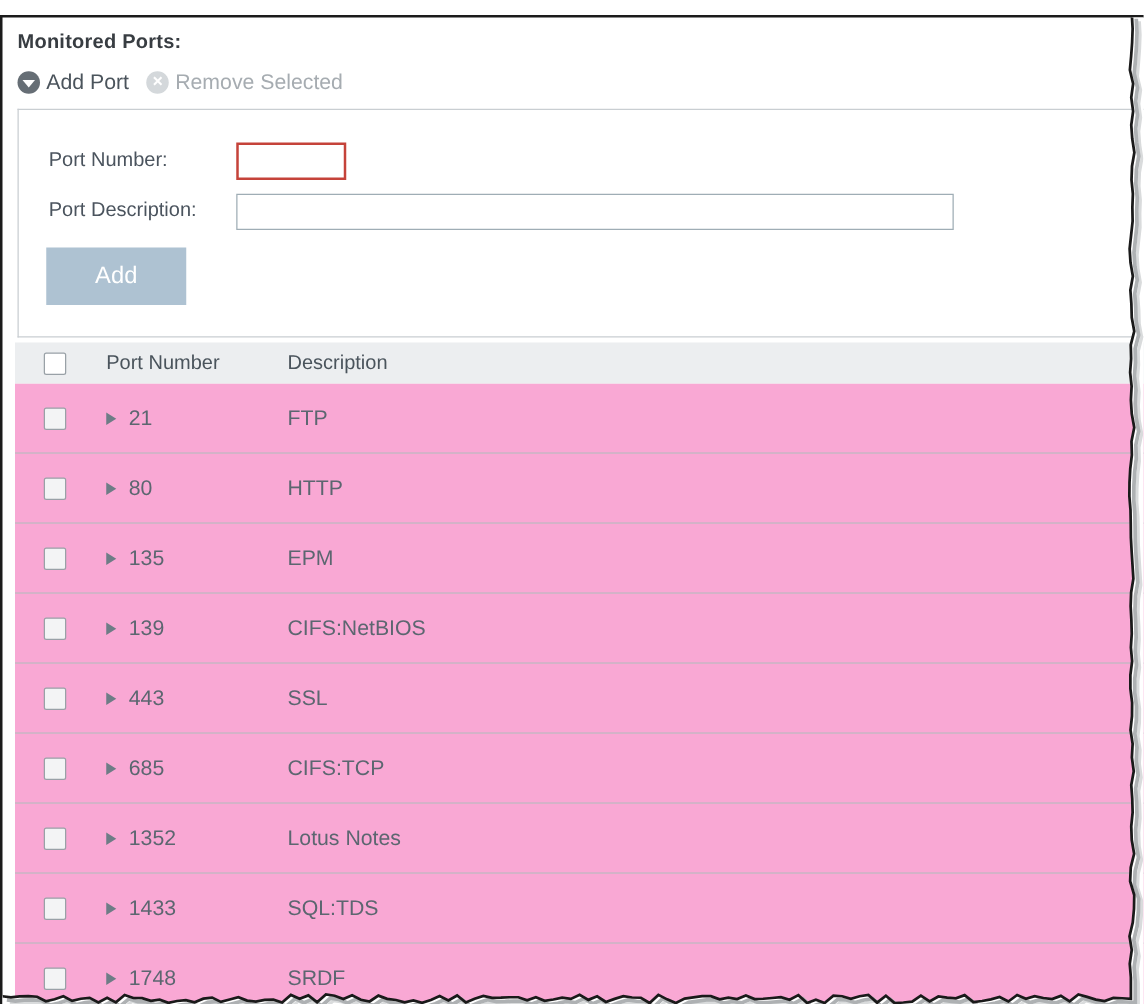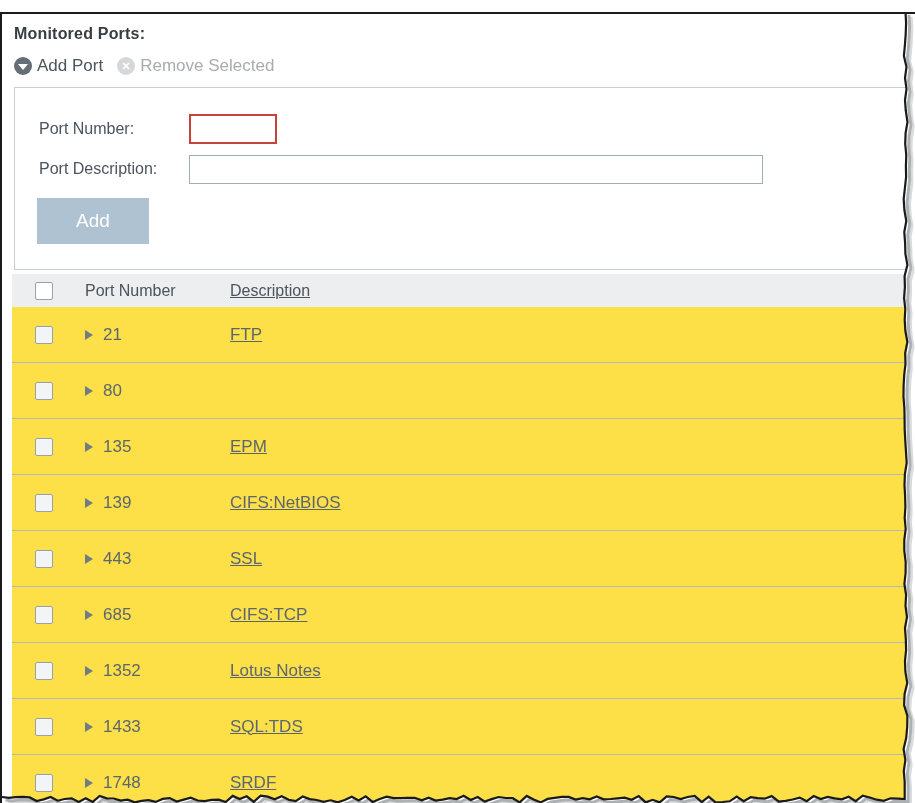--- a/index.html
+++ b/index.html
@@ -73,25 +73,25 @@
   
   .table { position:absolute; left:0; right:0; top:260px;padding-left:10px; }
   .thead {
     height:33px; background:var(--header-bg,#eceef0);
     display:flex; align-items:center;
     font-size:16px; color:#4a545c;
   }
   .trow {
     height:56px; display:flex; align-items:center;
     border-bottom:1px solid #b3b8bb;
-    font-size:17px; color:#5c6670; background:#fde047;
+    font-size:17px; color:#5c6670; background:#f9a8d4;
   }
   .cb-cell { width:50px; padding-left:23px; display:flex; align-items:center; flex:0 0 auto; }
   .col-port { width:145px; padding-left:23px; display:flex; align-items:center; flex:0 0 auto; }
-  .col-desc { padding-left:23px; flex:1;text-decoration:underline; }
+  .col-desc { padding-left:23px; flex:1; }
 
   input[type="checkbox"] {
     appearance:none; -webkit-appearance:none;
     width:18px; height:18px; border:1px solid #99a1a7; border-radius:2px;
     background:#f3f4f5; cursor:pointer; margin:0;
   }
   .thead input[type="checkbox"] { background:#fff; }
 
   .expander {
     width:0; height:0; margin-right:10px; flex:0 0 auto; cursor:pointer;
@@ -156,20 +156,21 @@
   </div>
 
   <div class="trow">
     <span class="cb-cell">
             <input type="checkbox" style="">
           </span>
     <span class="col-port">
       <span class="expander"></span>
       <span>80</span>
     </span>
+    <span class="col-desc">HTTP</span>
   </div>
 
   <div class="trow">
     <span class="cb-cell">
             <input type="checkbox" style="">
           </span>
     <span class="col-port">
       <span class="expander"></span>
       <span>135</span>
     </span>

